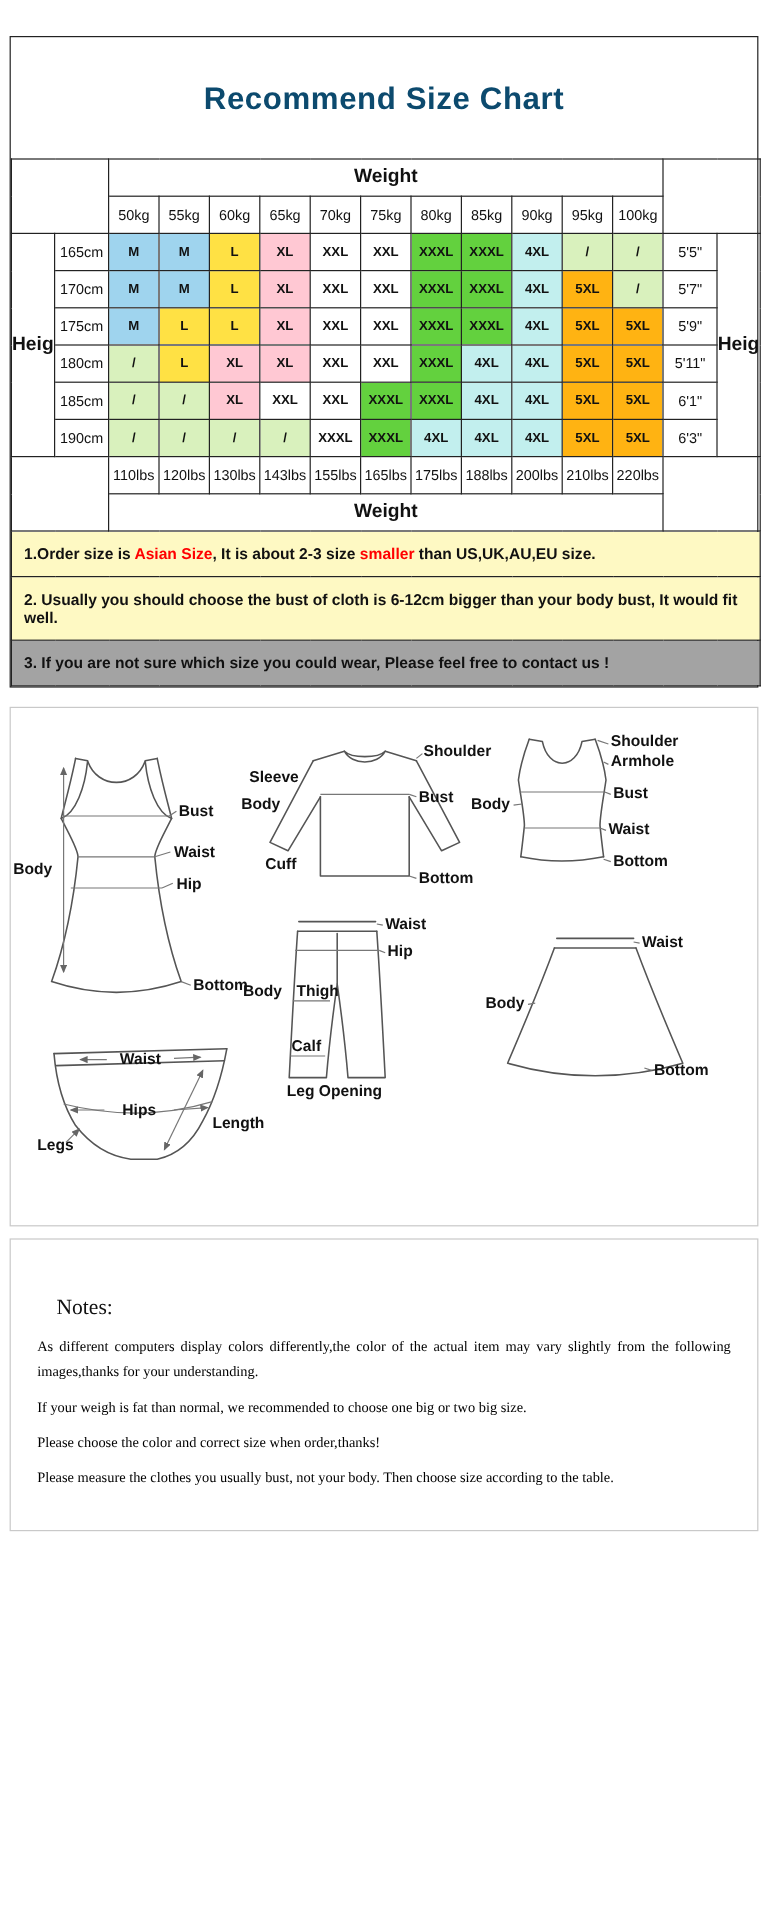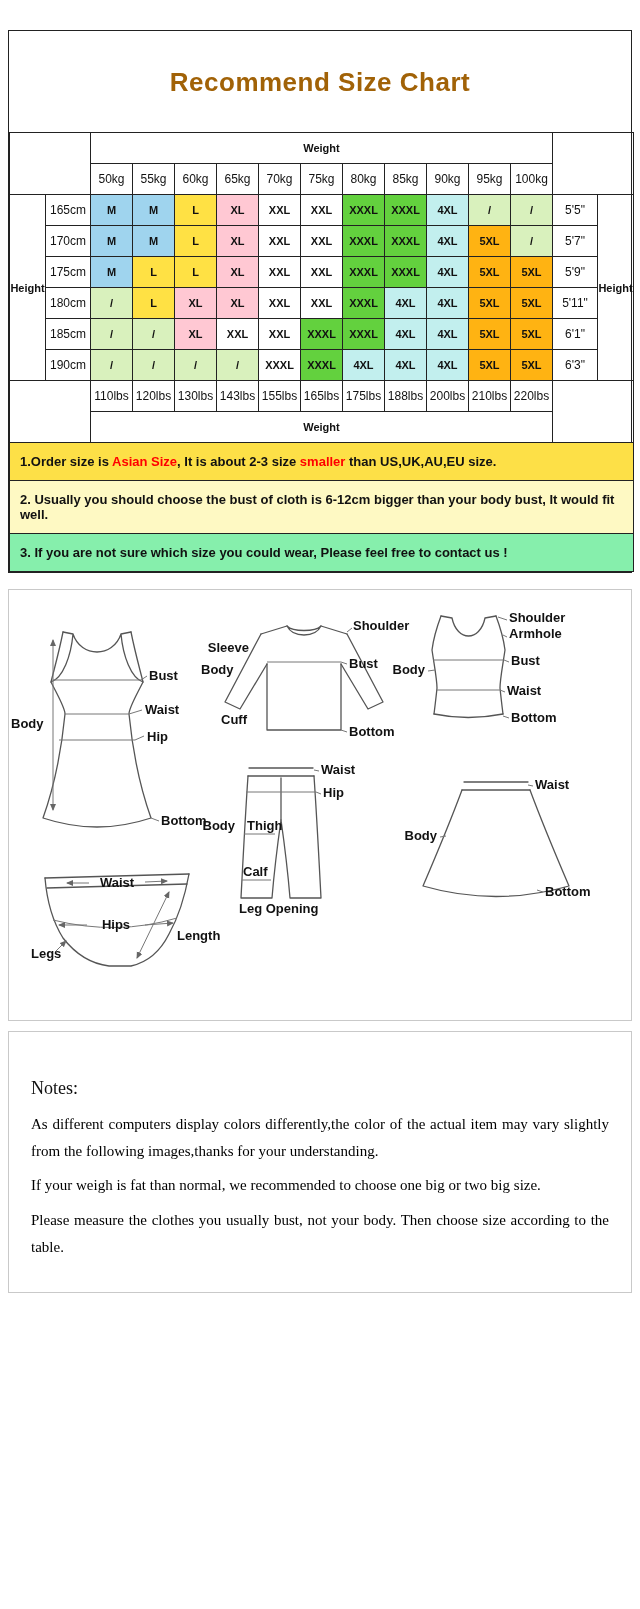--- a/index.html
+++ b/index.html
@@ -1,30 +1,30 @@
 <!DOCTYPE html>
 <html><head>
 <meta charset="utf-8">
 <style>
   *{box-sizing:border-box}
   html,body{margin:0;padding:0}
   body{width:640px;min-height:1609px;background:#fff;font-family:"Liberation Sans",sans-serif;color:#111}
   .panel{margin:0 8px;background:#fff;border:1px solid #222}
   .panel--chart{margin-top:30px}
-  .size-title{font-size:26px;font-weight:bold;text-align:center;padding:36px 10px 34px;color:#a16207;letter-spacing:.5px}
+  .size-title{font-size:26px;font-weight:bold;text-align:center;padding:36px 10px 34px;color:#0c4a6e;letter-spacing:.5px}
   table.size-table{width:100%;border-collapse:collapse;table-layout:fixed}
   .size-table td{border:1px solid #222;text-align:center;vertical-align:middle;font-size:12px;height:31px;padding:0;color:#111;overflow:hidden}
-  .size-table td.hdr{font-weight:bold;font-size:11px}
+  .size-table td.hdr{font-weight:bold;font-size:16px}
   .size-table td.size{font-weight:bold;font-size:11px}
   .size-table tr.note-row td{height:auto;text-align:left;padding:11px 10px;font-size:13px;font-weight:bold}
   .red{color:#ff0000}
   .panel--diagrams{margin-top:16px;border-color:#c9c9c9}
   .panel--notes{margin-top:10px;margin-bottom:18px;border-color:#c9c9c9;padding:46px 22px 24px;font-family:"Liberation Serif",serif}
-  .notes-heading{font-size:18px;font-weight:normal;margin:0 0 12px}
-  .panel--notes p{font-size:15px;line-height:1.78;text-align:justify;margin:0 0 8px;color:#000}
+  .notes-heading{font-size:18px;font-weight:normal;margin:0 16px 12px}
+  .panel--notes p{font-size:12px;line-height:1.78;text-align:justify;margin:0 0 8px;color:#000}
   svg text{font-family:"Liberation Sans",sans-serif;font-size:13px;font-weight:bold;fill:#111}
   svg .outline{stroke:#555;stroke-width:1.3;fill:none;stroke-linecap:round;stroke-linejoin:round}
   svg .mline{stroke:#777;stroke-width:1;fill:none}
 </style>
 </head>
 <body>
 
 <div class="panel panel--chart">
   <div class="size-title">Recommend Size Chart</div>
   <table class="size-table">
@@ -168,27 +168,27 @@
           <td>188lbs</td>
           <td>200lbs</td>
           <td>210lbs</td>
           <td>220lbs</td>
           <td colspan="2" rowspan="2"></td>
         </tr>
         <tr>
           <td colspan="11" class="hdr">Weight</td>
         </tr>
         <tr class="note-row">
-          <td colspan="15" style="background: #fde047;"><span>1.Order size is </span><span class="red">Asian Size</span><span>, It is about 2-3 size </span><span class="red">smaller</span><span> than US,UK,AU,EU size.</span></td>
+          <td colspan="15" style="background: #fef9c3;"><span>1.Order size is </span><span class="red">Asian Size</span><span>, It is about 2-3 size </span><span class="red">smaller</span><span> than US,UK,AU,EU size.</span></td>
         </tr>
         <tr class="note-row">
           <td colspan="15" style="background: #fef9c3;"><span>2. Usually you should choose the bust of cloth is 6-12cm bigger than your body bust, It would fit well.</span></td>
         </tr>
         <tr class="note-row">
-          <td colspan="15" style="background: #86efac;"><span>3. If you are not sure which size you could wear, Please feel free to contact us !</span></td>
+          <td colspan="15" style="background: #a3a3a3;"><span>3. If you are not sure which size you could wear, Please feel free to contact us !</span></td>
         </tr>
       </tbody>
     </table>
 </div>
 
 <div class="panel panel--diagrams">
   <svg width="622" height="426" viewBox="0 0 622 426">
     <defs>
       <marker id="arr" markerWidth="8" markerHeight="8" refX="6" refY="3" orient="auto-start-reverse">
         <path d="M0,0 L7,3 L0,6 Z" fill="#666"></path>
@@ -289,15 +289,16 @@
       <text x="168" y="350">Length</text>
     </g>
   </svg>
 </div>
 
 <div class="panel panel--notes">
   <h3 class="notes-heading">Notes:</h3>
   <div>
       <p>As different computers display colors differently,the color of the actual item may vary slightly from the following images,thanks for your understanding.</p>
       <p>If your weigh is fat than normal, we recommended to choose one big or two big size.</p>
+      <p>Please choose the color and correct size when order,thanks!</p>
       <p>Please measure the clothes you usually bust, not your body. Then choose size according to the table.</p>
     </div>
 </div>
 
 </body></html>

